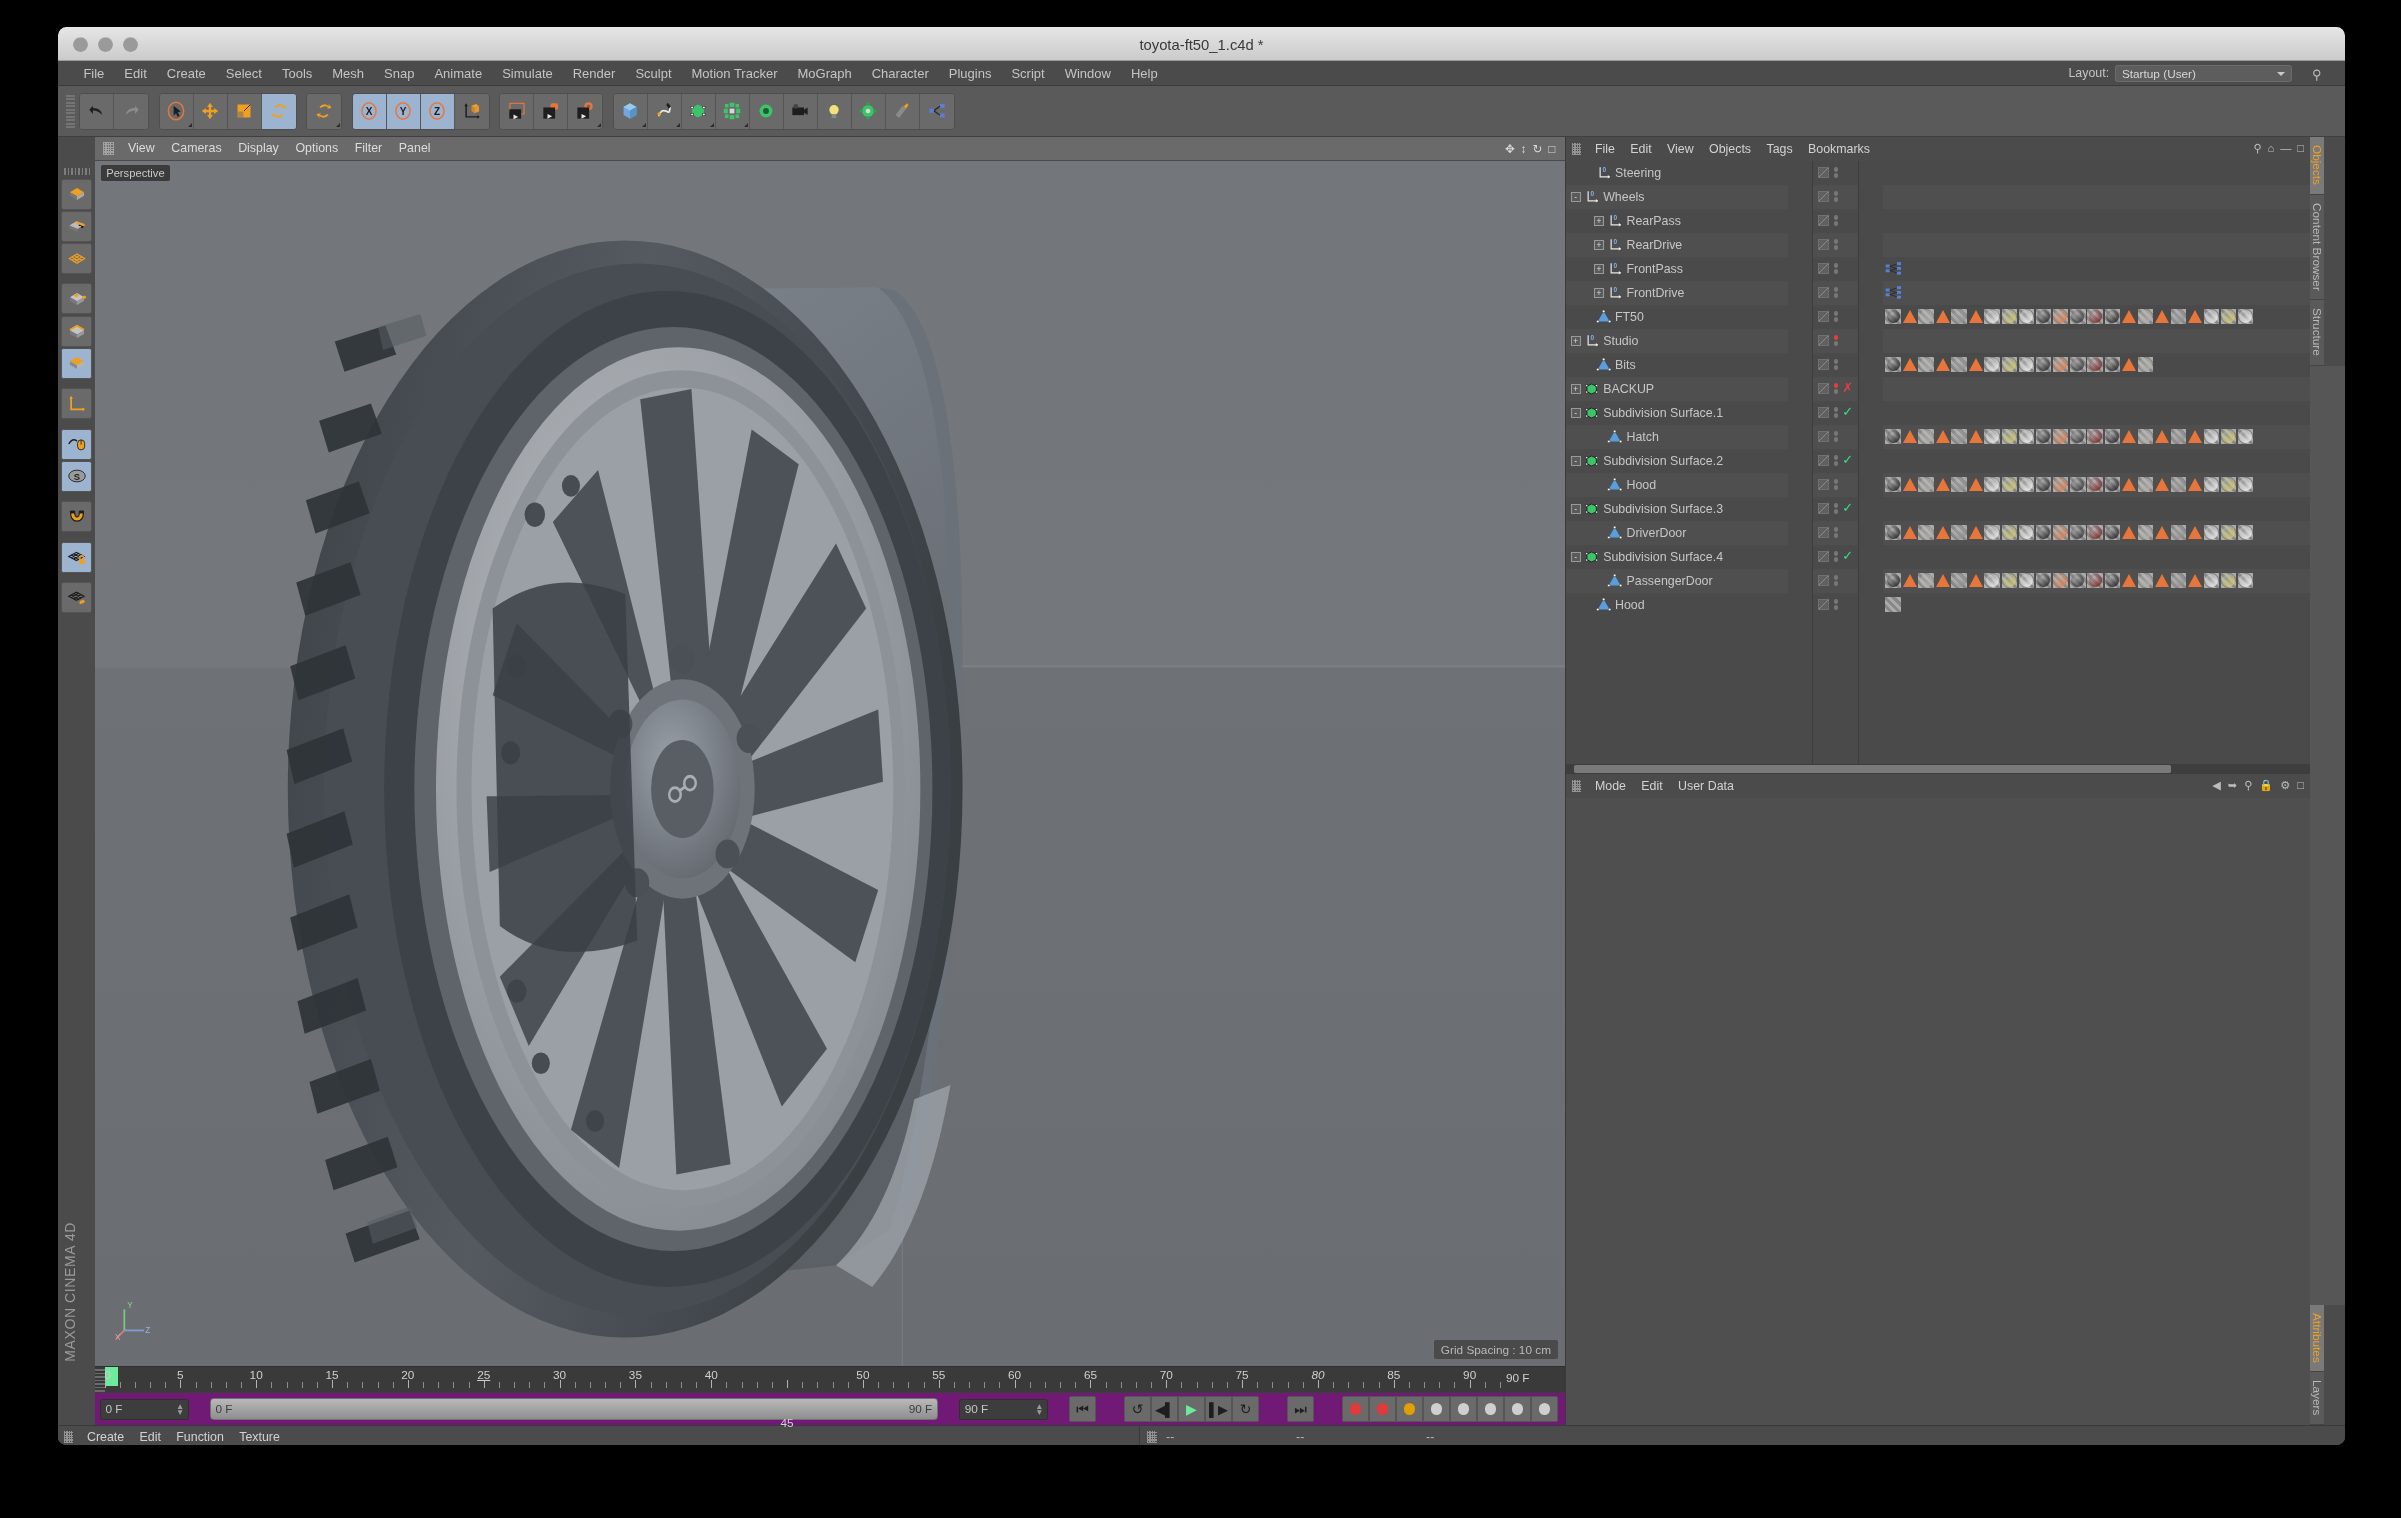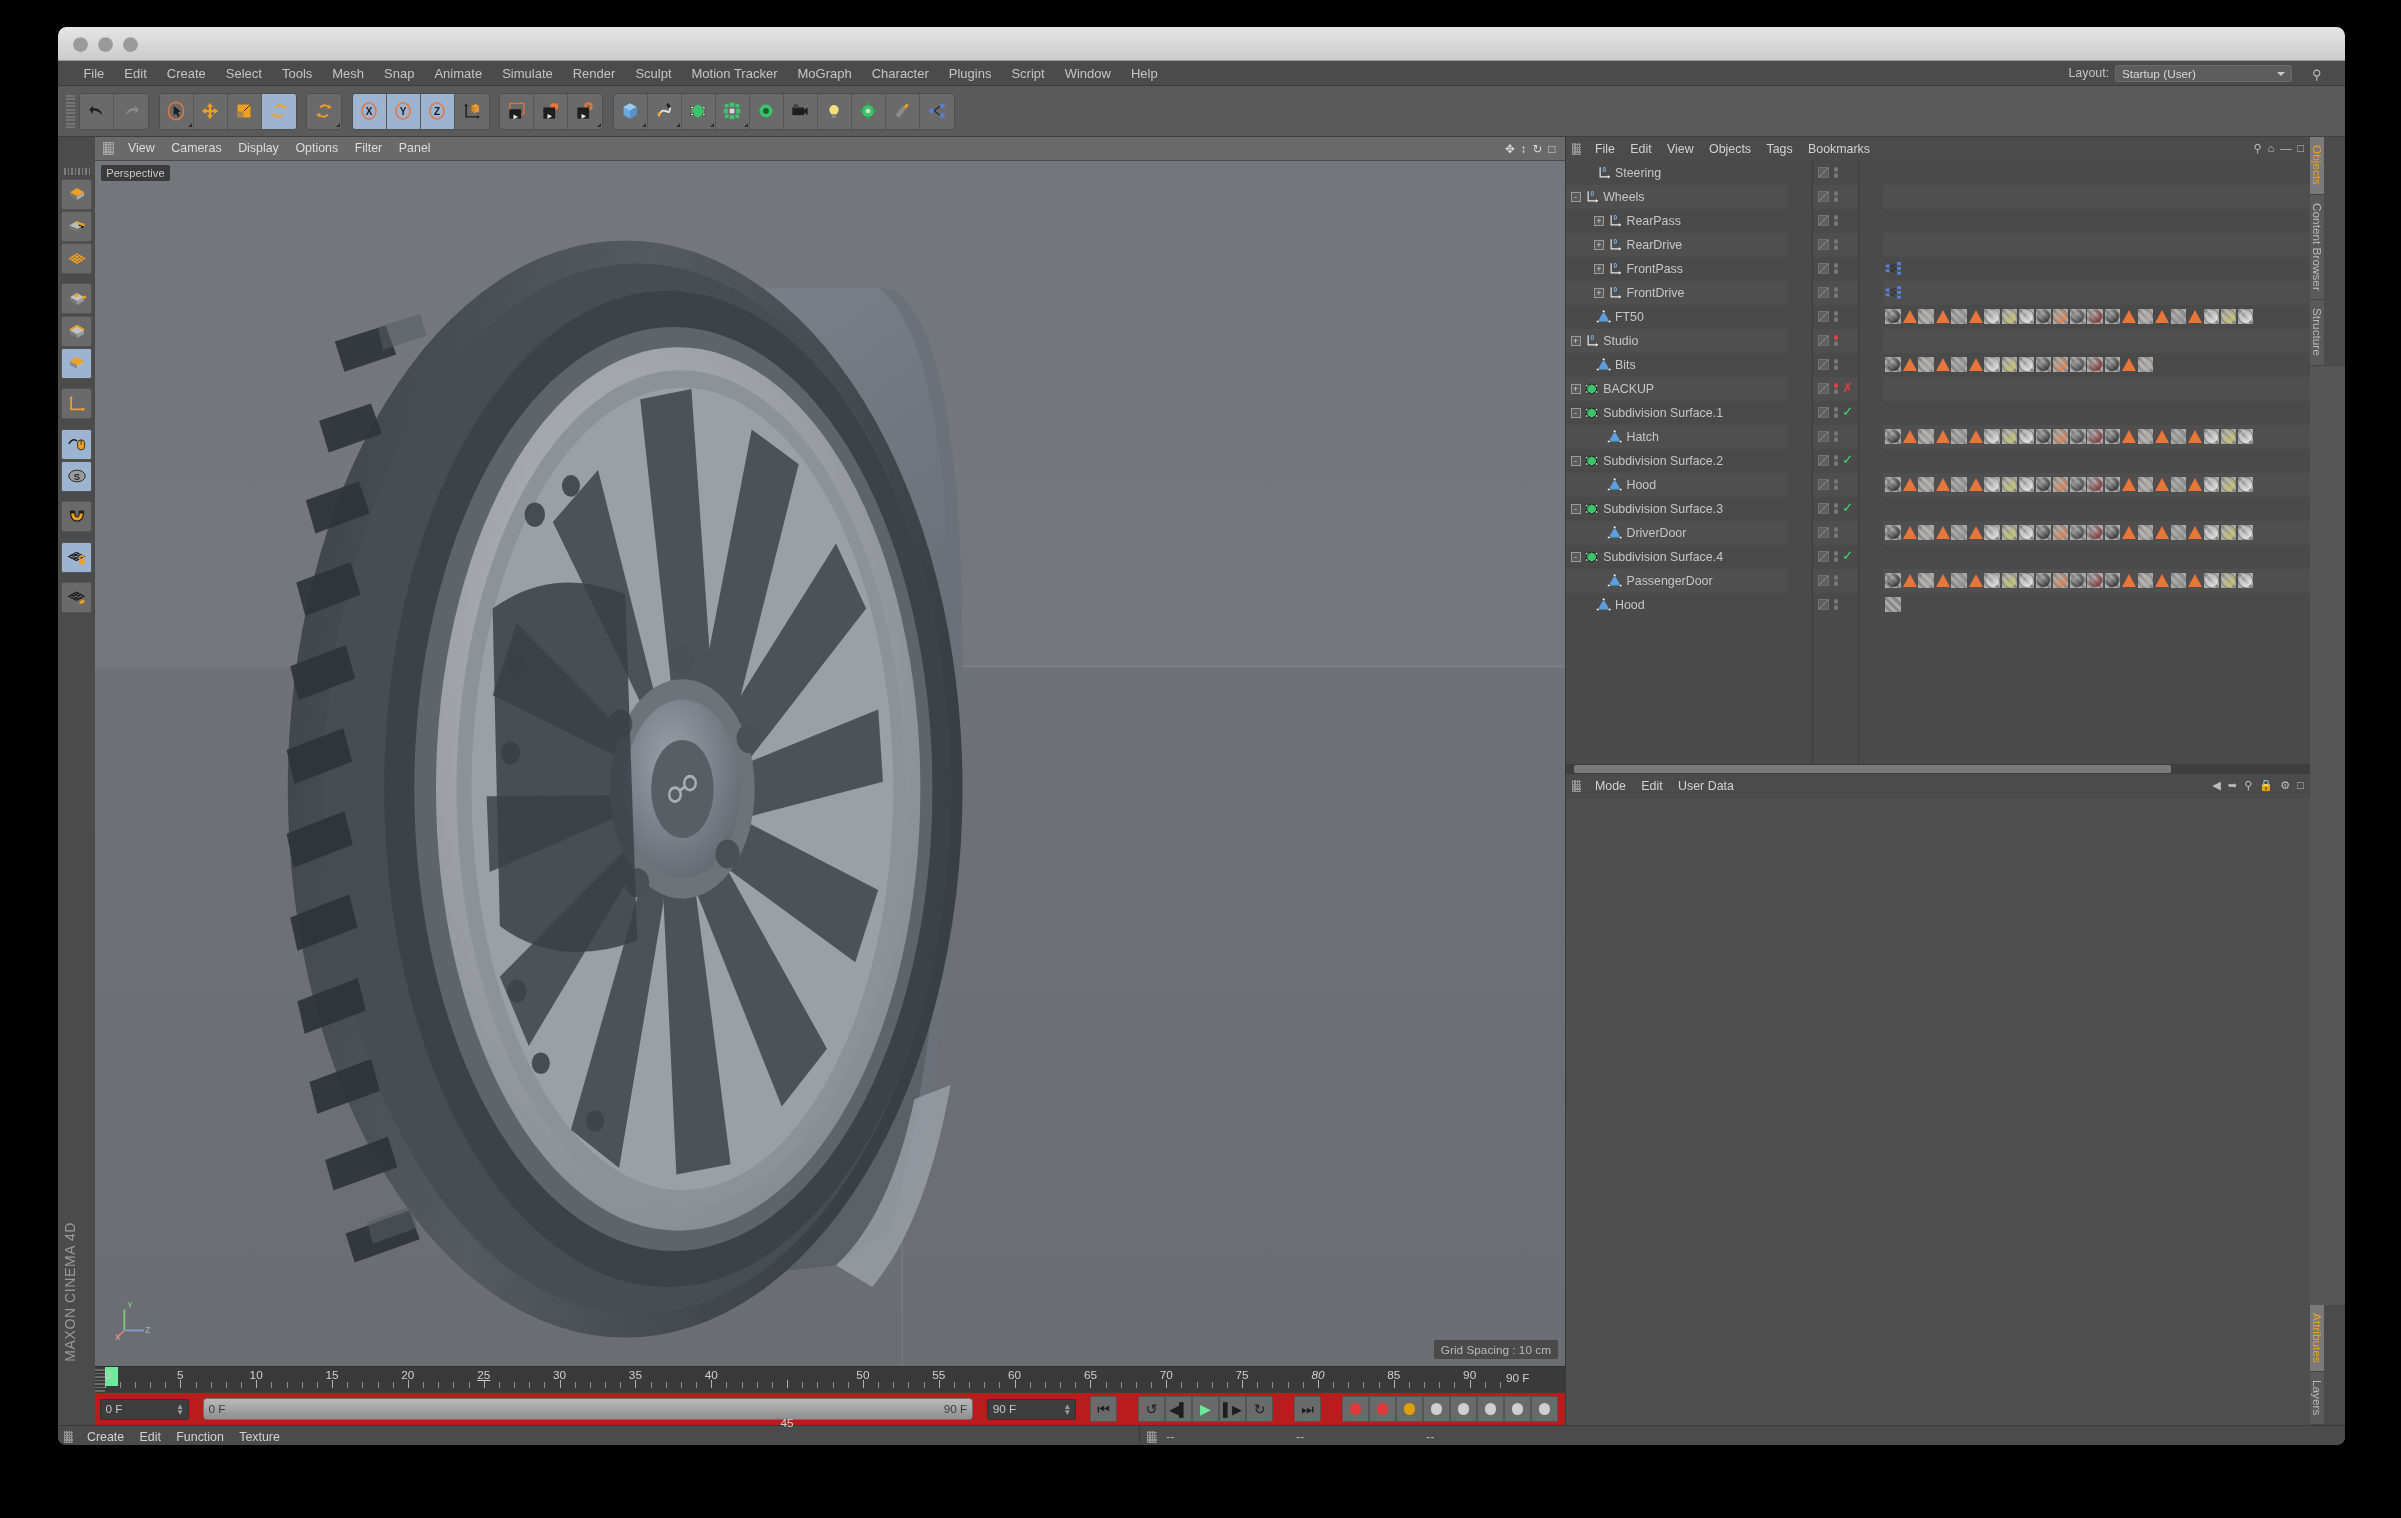--- a/index.html
+++ b/index.html
@@ -108,21 +108,21 @@
              border-top:0.6px solid #2e2e2e; }
   .tlgrip { width: 9.5px; background-image: repeating-linear-gradient(0deg,#8c8c8c 0 1.8px,transparent 1.8px 3.5px);
             opacity:.6; }
   .tlruler { flex:1; position:relative; background: #3a3a3a; }
   .tlruler .tick { position:absolute; top: 15.4px; width:0.6px; height:5.3px; background:#8d8d8d;}
   .tlruler .tick.maj { top:13px; height:8.3px; background:#b4b4b4;}
   .tlruler .lab { position:absolute; top:1.2px; font-size:11.8px; color:#cfcfcf; transform:translateX(-50%);}
   .tlruler .playhead { position:absolute; left:0; top:0; width:13px; height:19px; background:#6dea9b;}
   .tlend { width: 65px; color:#cfcfcf; font-size:11.8px; padding:4.1px 0 0 5.9px;}
 
-  .tlbar { height: 33px; background: #b91c1c; display:flex; align-items:center; padding-left:4.7px; gap:14px;
+  .tlbar { height: 33px; background: #701a75; display:flex; align-items:center; padding-left:4.7px; gap:21px;
            border-top:0.6px solid #3d3d3d;}
   .numfield { background:#3d3d3d; border:0.6px solid #303030; border-radius:2.4px; height:21px;
               display:flex; align-items:center; padding:0 4.7px; color:#c6c6c6; font-size:11.8px; position:relative;}
   .numfield .spin { position:absolute; right:3.5px; top:4.1px; color:#9a9a9a; font-size:8.3px; line-height:5.9px;}
   .rangebar { flex:1; height:22.5px; background: linear-gradient(#b9b9b9,#8e8e8e); border-radius:3.5px;
               display:flex; align-items:center; justify-content:space-between; padding:0 4.7px;
               color:#3d3d3d; font-size:11.8px; border:0.6px solid #707070;}
   .pb { width:27px;height:26px; background:#6a6a6a; border:0.6px solid #555; display:flex;
         align-items:center; justify-content:center; }
   .pbgroup { display:flex; border-radius:3.5px; overflow:hidden; margin-right:7px;}
@@ -204,20 +204,21 @@
 
 <div class="desktop">
   <div class="window">
 
     <div class="titlebar">
       <div class="lights">
         <i></i>
         <i></i>
         <i></i>
       </div>
+      <div class="title">toyota-ft50_1.c4d *</div>
     </div>
 
     <div class="menubar">
       <div id="menu-items" style="display:flex">
           <span class="mi">File</span>
           <span class="mi">Edit</span>
           <span class="mi">Create</span>
           <span class="mi">Select</span>
           <span class="mi">Tools</span>
           <span class="mi">Mesh</span>

